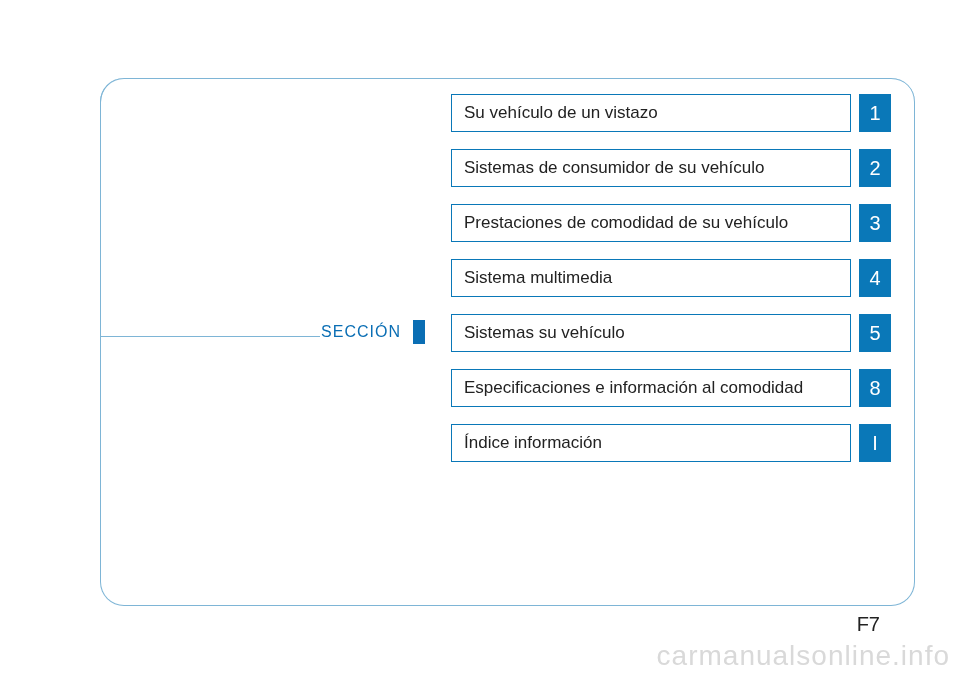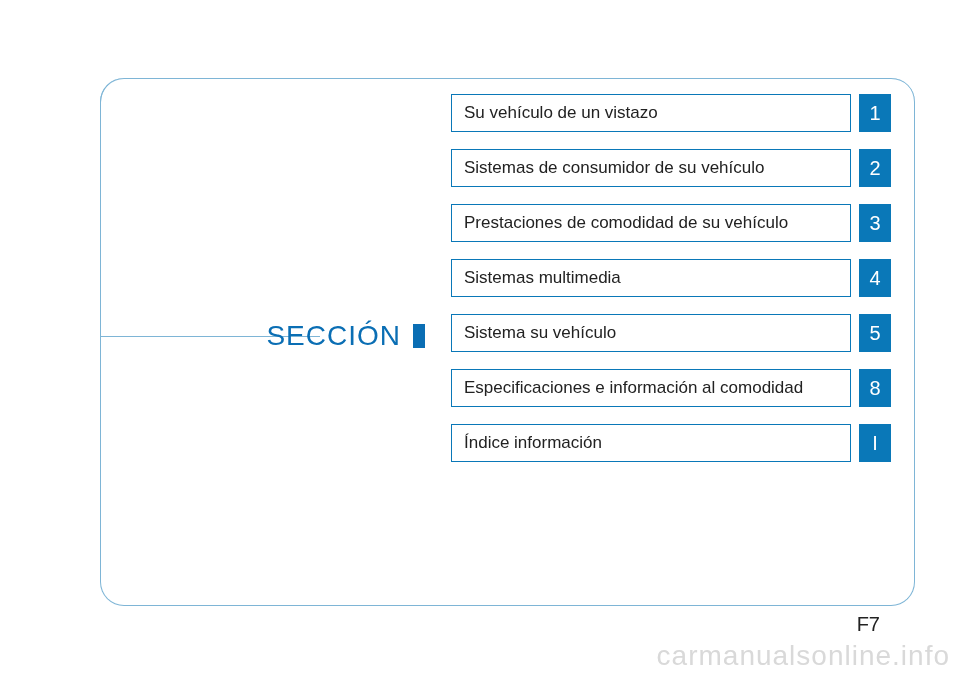--- a/index.html
+++ b/index.html
@@ -54,21 +54,21 @@
       position: absolute;
       top: 320px;
       left: 100px;
       width: 325px;
       display: flex;
       align-items: center;
       justify-content: flex-end;
     }
     .section-title {
       color: #0a6eb4;
-      font-size: 28px;
+      font-size: 16px;
       font-weight: 400;
       letter-spacing: 1px;
       margin-right: 12px;
       margin-left: 48px;
     }
     .section-marker {
       width: 12px;
       height: 24px;
       background: #0a6eb4;
     }
@@ -152,25 +152,25 @@
     </div>
     <div class="toc-item">
       <div class="toc-label">Sistemas de consumidor de su vehículo</div>
       <div class="toc-number">2</div>
     </div>
     <div class="toc-item">
       <div class="toc-label">Prestaciones de comodidad de su vehículo</div>
       <div class="toc-number">3</div>
     </div>
     <div class="toc-item">
-      <div class="toc-label">Sistemas multimedia</div>
+      <div class="toc-label">Sistema multimedia</div>
       <div class="toc-number">4</div>
     </div>
     <div class="toc-item">
-      <div class="toc-label">Sistema su vehículo</div>
+      <div class="toc-label">Sistemas su vehículo</div>
       <div class="toc-number">5</div>
     </div>
     <div class="toc-item">
       <div class="toc-label">Especificaciones e información al comodidad</div>
       <div class="toc-number">8</div>
     </div>
     <div class="toc-item">
       <div class="toc-label">Índice información</div>
       <div class="toc-number">I</div>
     </div>

